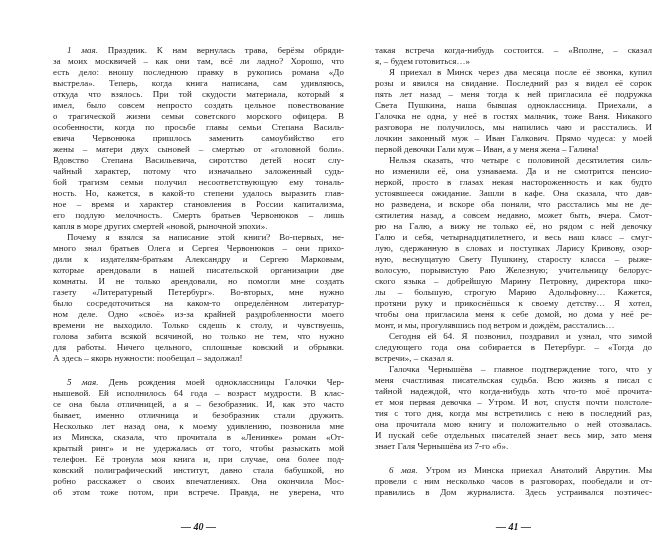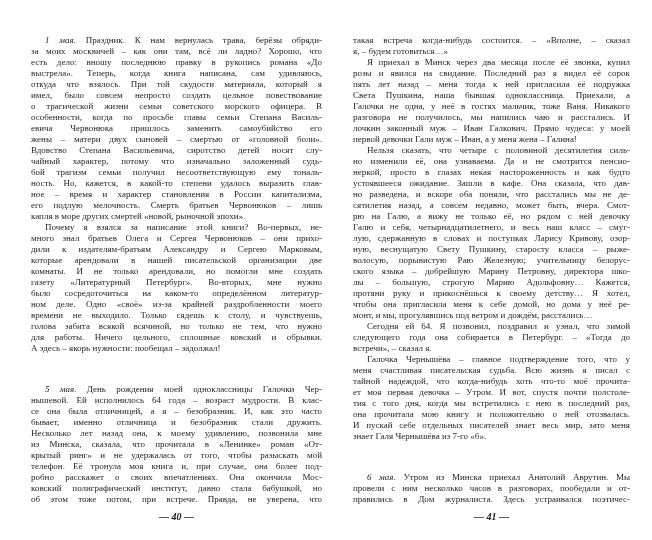--- a/index.html
+++ b/index.html
@@ -9,39 +9,40 @@
     background: #ffffff;
   }
   body {
     width: 652px;
     height: 540px;
     overflow: hidden;
   }
   .spread {
     box-sizing: border-box;
     display: flex;
-    padding: 35px 0 0 31px;
+    padding: 45px 0 0 31px;
     width: 652px;
     height: 460px;
+    justify-content: flex-end;
   }
   .page {
     position: relative;
     height: 507px;
   }
   .page-left  { width: 291px; margin-right: 31px; }
   .page-right { width: 277px; }
   .page-text {
     font-family: "Liberation Serif", serif;
     font-size: 9px;
     line-height: 11px;
     color: #1e1e1e;
     text-rendering: optimizeLegibility;
   }
   .para { margin: 0; }
-  .para.gap { margin-top: 30px; }
+  .para.gap { margin-top: 13px; }
   .line {
     text-align: justify;
     text-align-last: justify;
     overflow: hidden;
     height: 11px;
   }
   .line.flush-last { text-align-last: left; }
   .line.ind { text-indent: 14px; }
   .date { font-style: italic; }
   .footer {
@@ -98,22 +99,22 @@
         </div>
         <div class="para gap">
           <div class="line ind"><span class="date">5 мая.</span> День рождения моей одноклассницы Галочки Чер-</div>
           <div class="line">нышевой. Ей исполнилось 64 года – возраст мудрости. В клас-</div>
           <div class="line">се она была отличницей, а я – безобразник. И, как это часто</div>
           <div class="line">бывает, именно отличница и безобразник стали дружить.</div>
           <div class="line">Несколько лет назад она, к моему удивлению, позвонила мне</div>
           <div class="line">из Минска, сказала, что прочитала в «Ленинке» роман «От-</div>
           <div class="line">крытый ринг» и не удержалась от того, чтобы разыскать мой</div>
           <div class="line">телефон. Её тронула моя книга и, при случае, она более под-</div>
+          <div class="line">ковский полиграфический институт, давно стала бабушкой, но</div>
           <div class="line">робно расскажет о своих впечатлениях. Она окончила Мос-</div>
-          <div class="line">ковский полиграфический институт, давно стала бабушкой, но</div>
           <div class="line">об этом тоже потом, при встрече. Правда, не уверена, что</div>
         </div>
       </div>
     <div class="footer">— 40 —</div>
   </section>
   <section class="page page-right">
     <div class="page-text">
         <div class="para">
           <div class="line">такая встреча когда-нибудь состоится. – «Вполне, – сказал</div>
           <div class="line flush-last">я, – будем готовиться…»</div>

